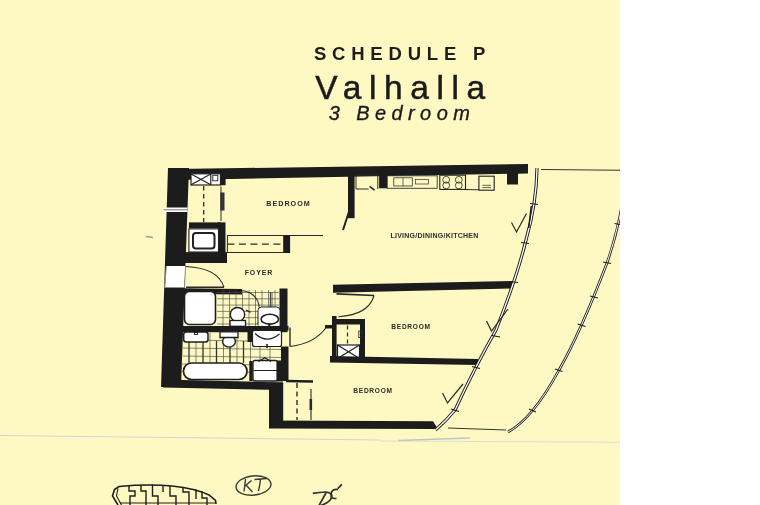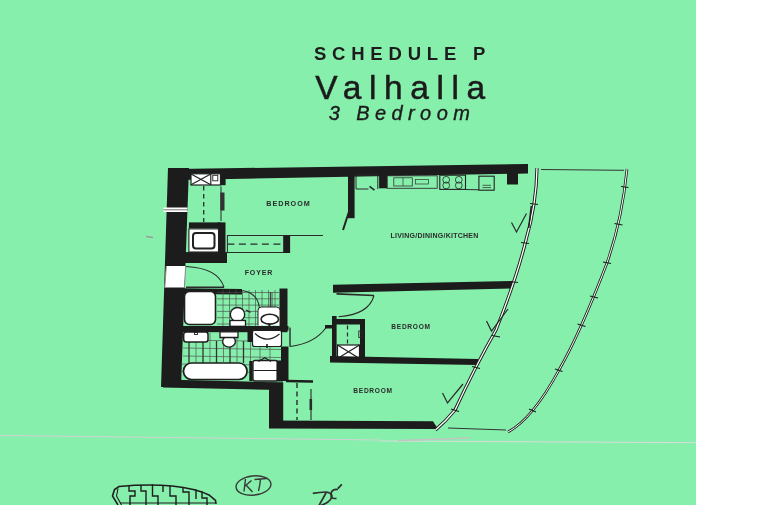--- a/index.html
+++ b/index.html
@@ -1,16 +1,16 @@
 <!DOCTYPE html>
 <html><head>
 <meta charset="utf-8">
 <style>
   html,body{margin:0;padding:0;background:#ffffff;}
-  .page{position:relative;width:696px;height:505px;overflow:hidden;background:#86efac;
+  .page{position:relative;width:620px;height:505px;overflow:hidden;background:#fef9c3;
         font-family:"Liberation Sans", sans-serif;text-align:right;}
   svg{position:absolute;left:0;top:0;filter:blur(0.3px);}
 </style>
 </head>
 <body>
 <div class="page">
 <svg width="760" height="505" viewBox="0 0 760 505">
 
 <text x="402.5" y="60" text-anchor="middle" font-size="18.5" font-weight="bold" letter-spacing="5.8" fill="#1d1d1d">SCHEDULE P</text>
 

